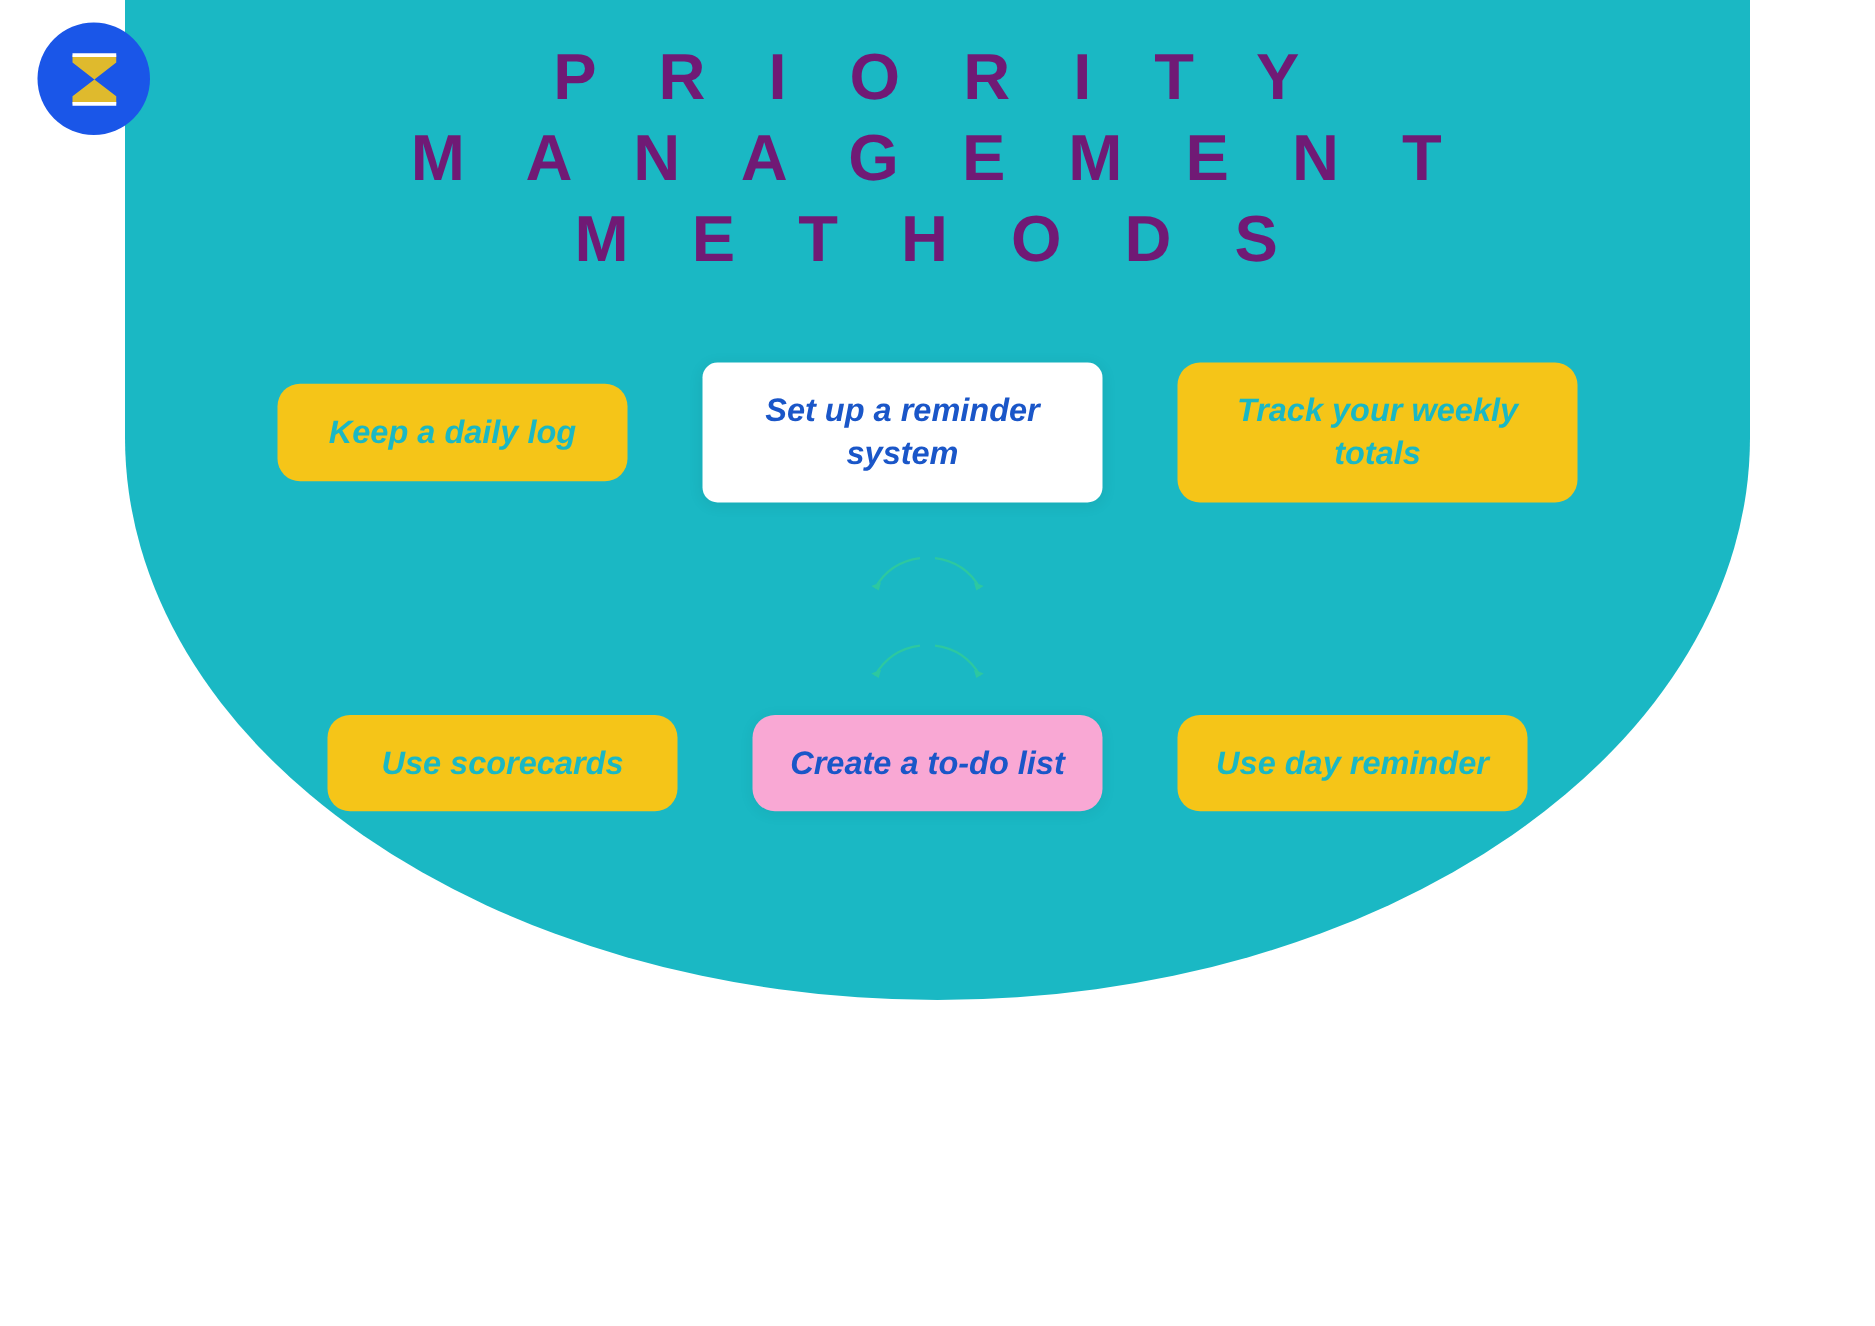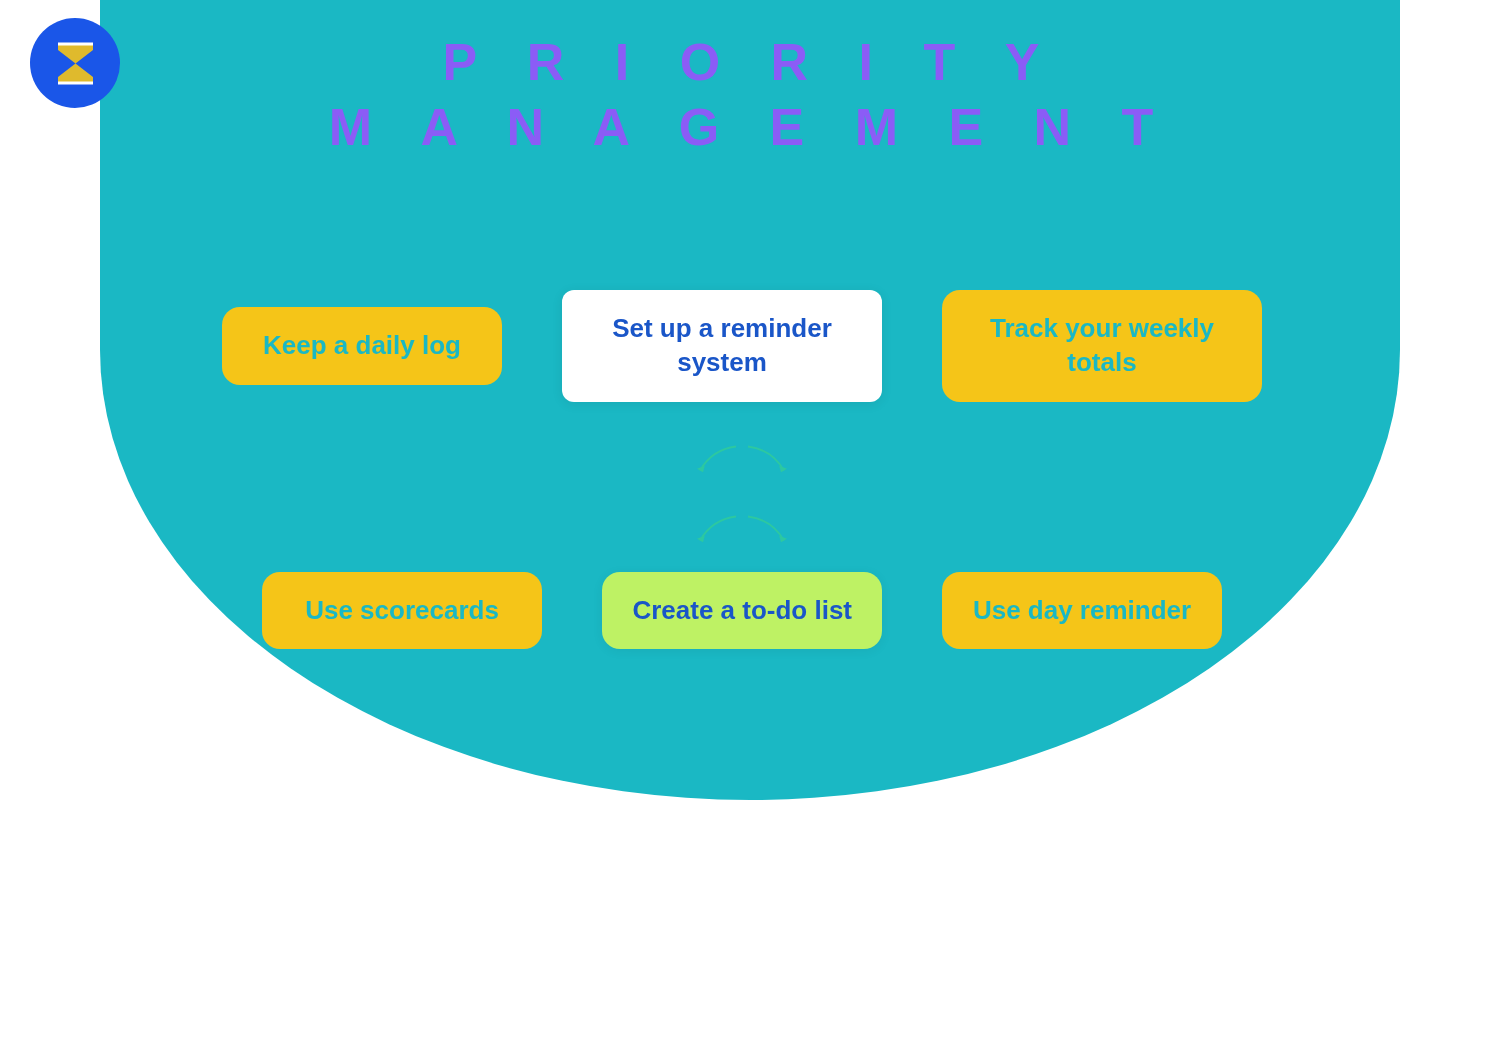--- a/index.html
+++ b/index.html
@@ -50,35 +50,36 @@
     .title-block {
       position: absolute;
       top: 30px;
       left: 0;
       right: 0;
       text-align: center;
       z-index: 10;
     }
 
     .title-block h1 {
-      color: #8b5cf6;
+      color: #701a75;
       font-size: 52px;
       font-weight: 900;
       letter-spacing: 18px;
       line-height: 1.25;
       text-transform: uppercase;
     }
 
     
     .cards-section {
       position: absolute;
       top: 290px;
       left: 0;
       right: 16px;
       z-index: 10;
+      font-style: italic;
     }
 
     .row {
       display: flex;
       justify-content: center;
       align-items: center;
       gap: 60px;
       margin-bottom: 30px;
     }
 
@@ -139,26 +140,26 @@
       justify-content: center;
       align-items: center;
     }
 
     .arrow-svg {
       width: 120px;
       height: 55px;
     }
 
     .card-white-bottom {
-      background: #bef264;
+      background: #f9a8d4;
       border-radius: 18px;
       padding: 22px 30px;
       min-width: 280px;
       max-width: 320px;
-      text-align: right;
+      text-align: center;
       box-shadow: 0 2px 12px rgba(0,0,0,0.06);
     }
 
     .card-white-bottom span {
       color: #1a56c8;
       font-size: 26px;
       font-weight: 800;
       line-height: 1.3;
     }
   </style>
@@ -173,20 +174,21 @@
     <polygon points="10,8 45,8 45,14 27.5,27.5 45,41 45,47 10,47 10,41 27.5,27.5 10,14" fill="#f5c518" opacity="0.9"></polygon>
     <line x1="10" y1="8" x2="45" y2="8" stroke="white" stroke-width="3"></line>
     <line x1="10" y1="47" x2="45" y2="47" stroke="white" stroke-width="3"></line>
   </svg>
 </div>
 
 <div class="title-block">
   <h1>
     <span>P R I O R I T Y</span><br>
     <span>M A N A G E M E N T</span><br>
+    <span>M E T H O D S</span>
   </h1>
 </div>
 
 <div class="cards-section">
 
   <div class="row">
     <div class="card-yellow">
       <span>Keep a daily log</span>
     </div>
     <div class="card-white">

